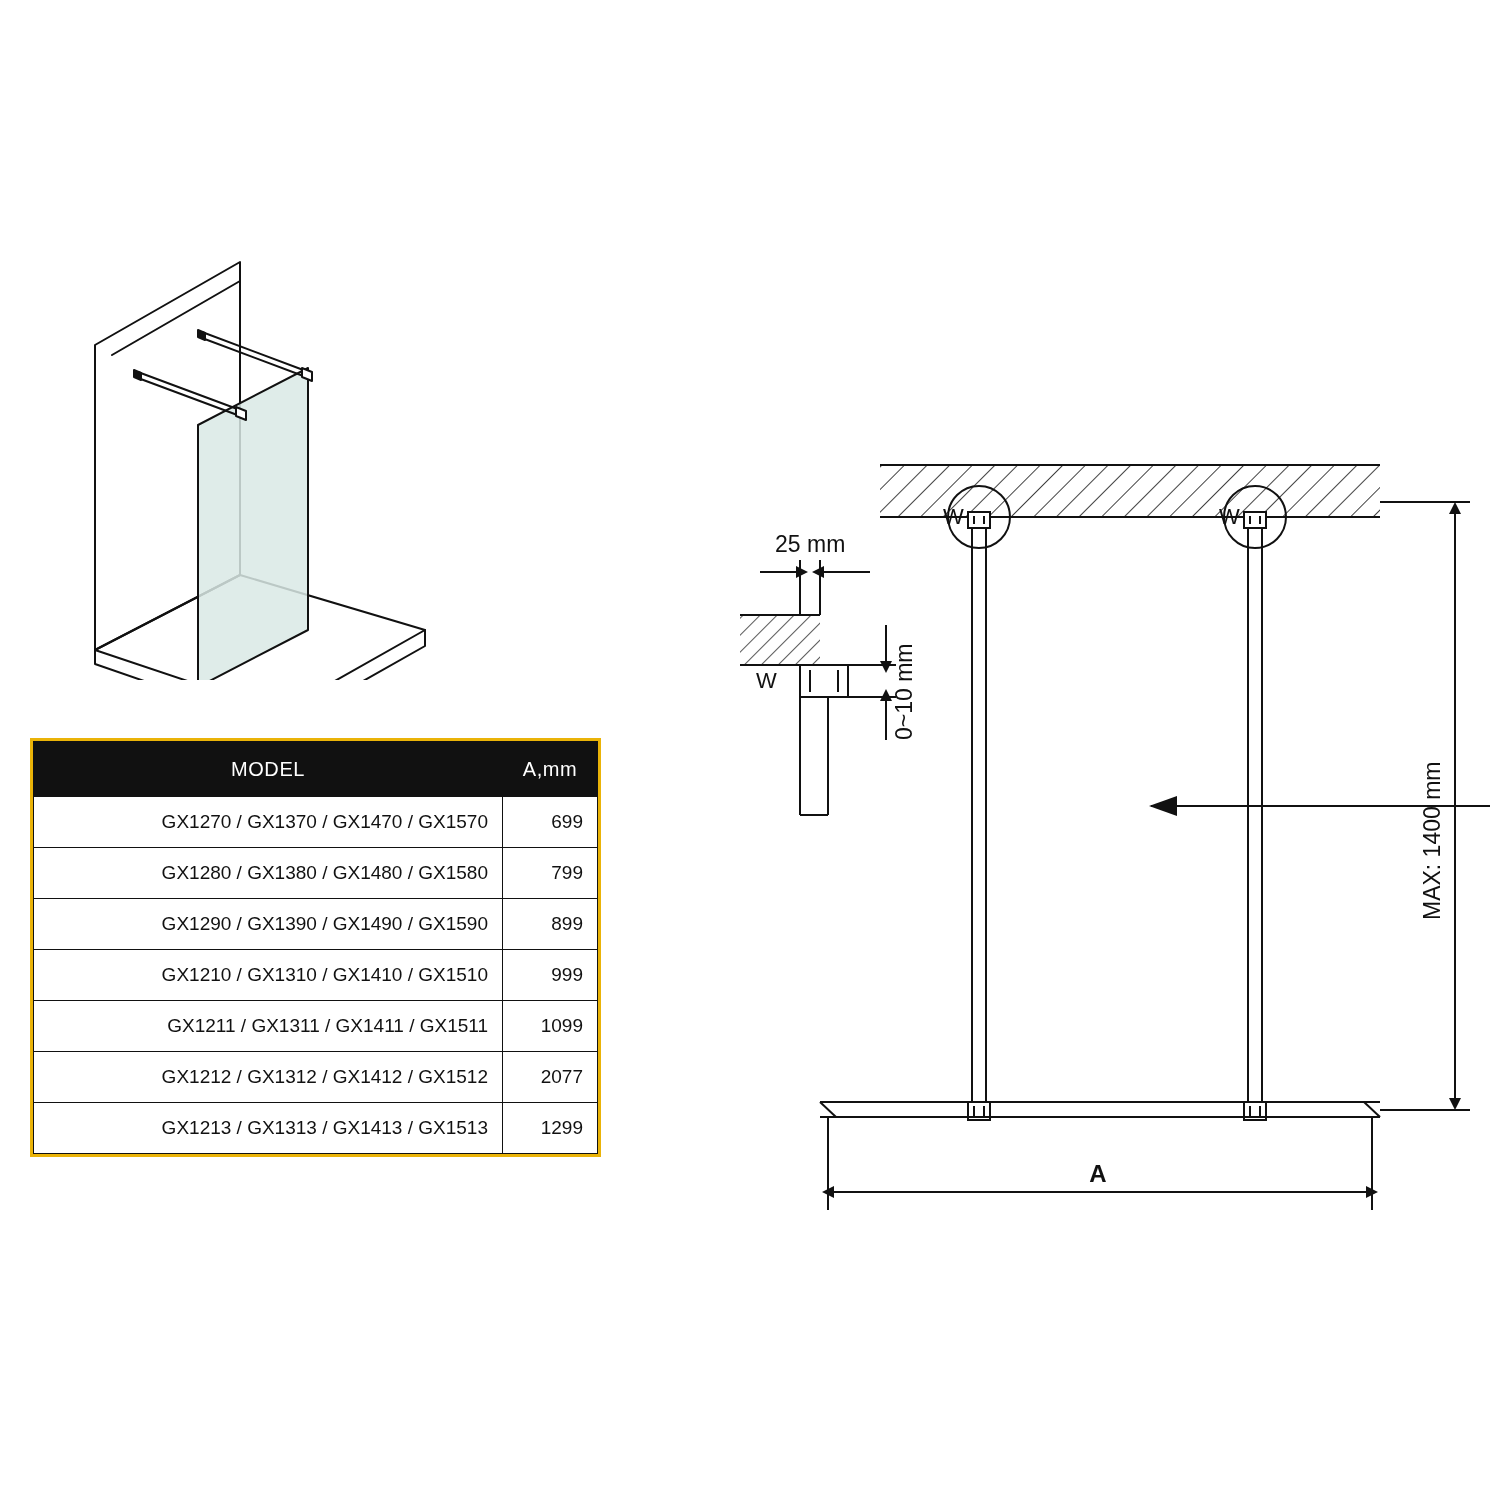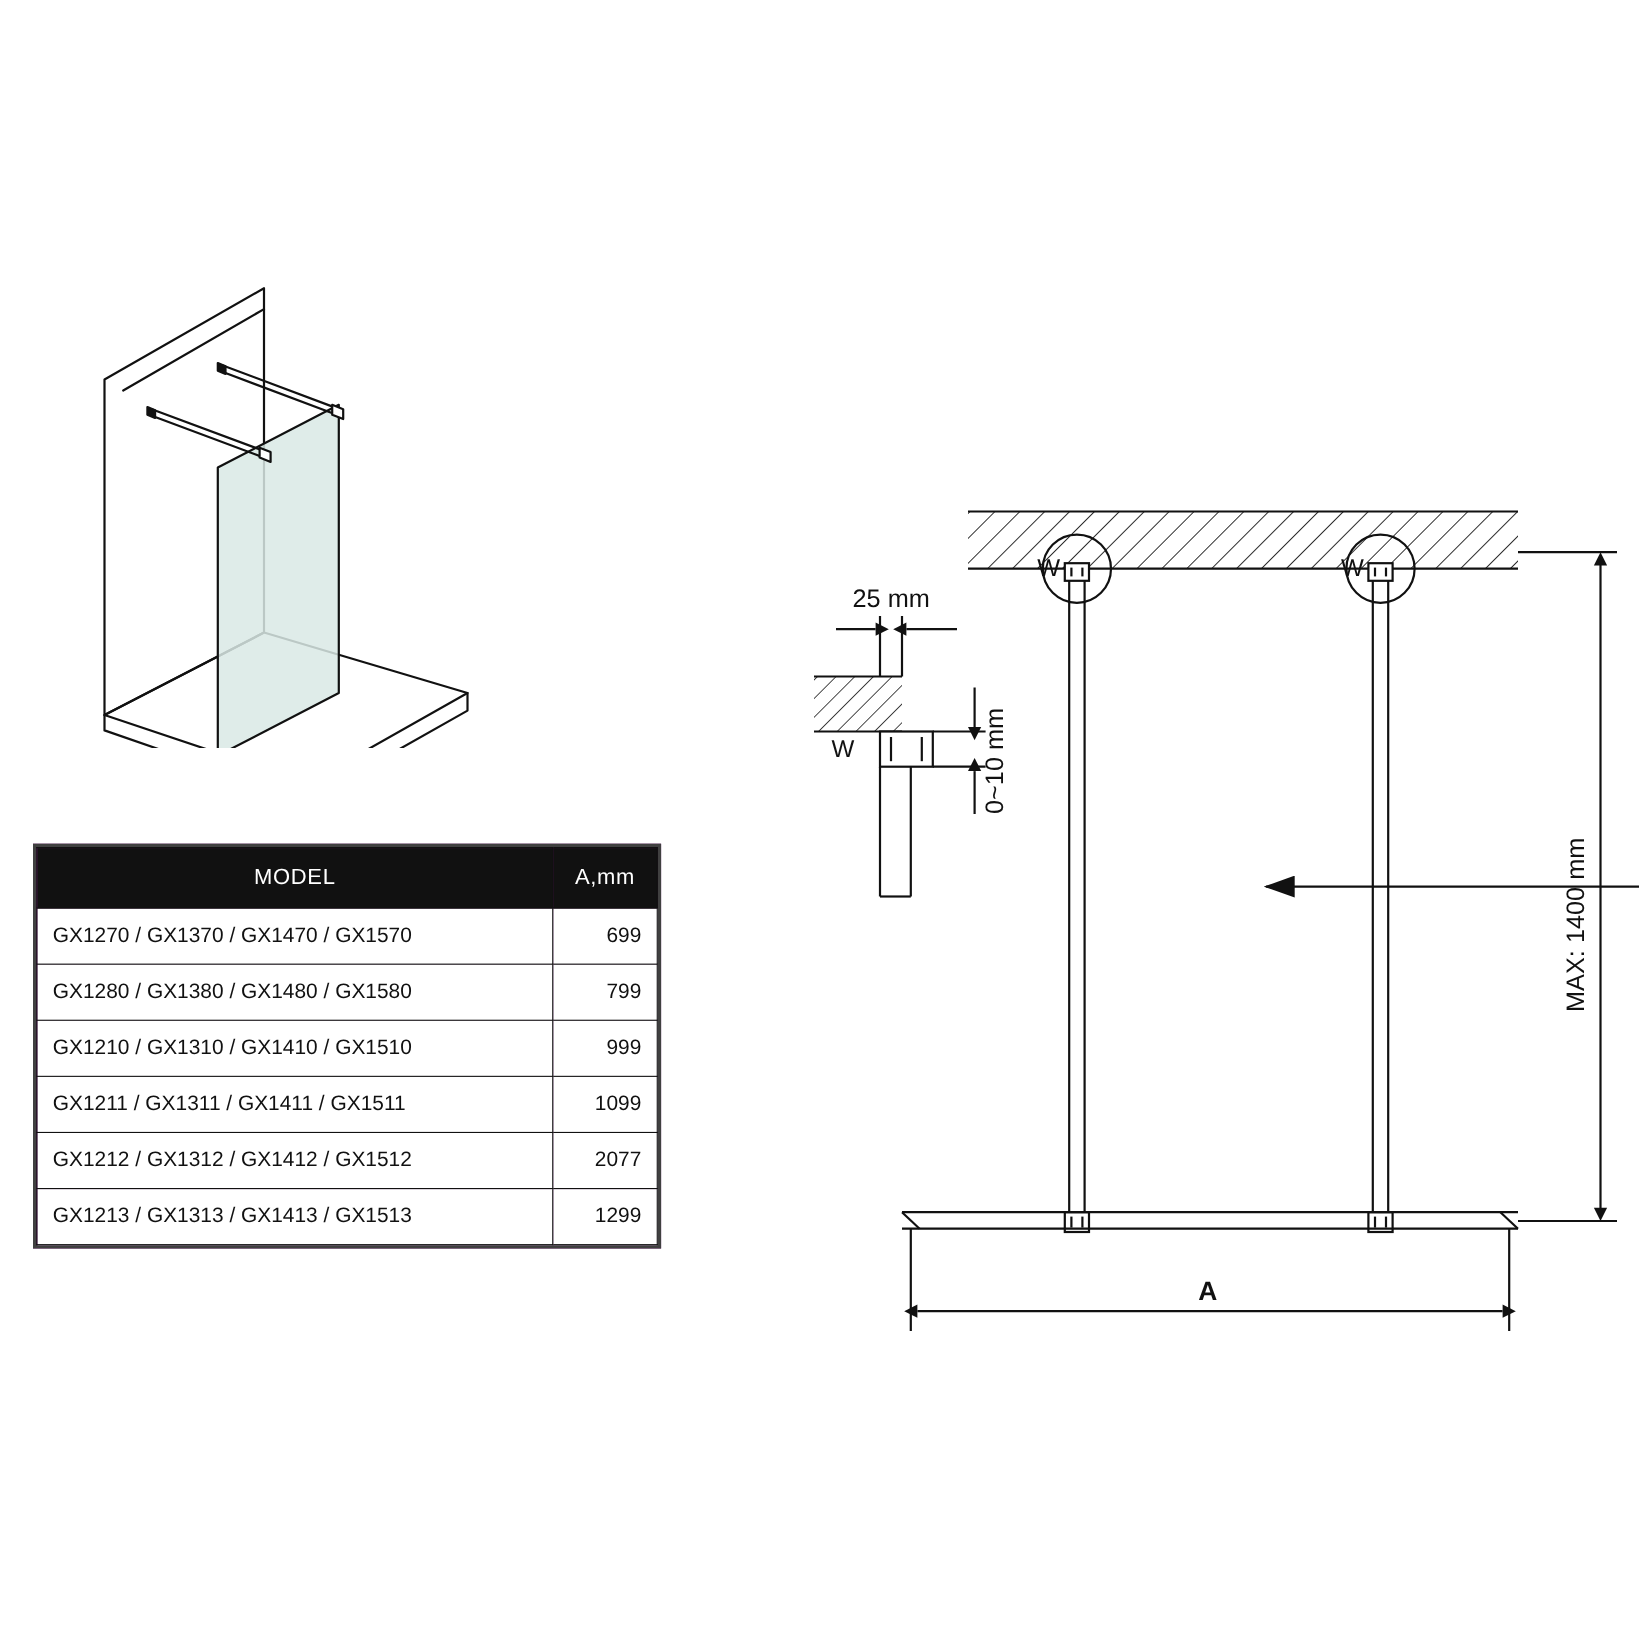--- a/index.html
+++ b/index.html
@@ -28,25 +28,25 @@
     left: 80px;
     top: 250px;
     width: 420px;
     height: 430px;
   }
 
   
   #model-table {
     position: absolute;
     left: 30px;
-    top: 767px;
+    top: 738px;
     width: 565px;
-    border: 3px solid #404040;
+    border: 3px solid #eab308;
     border-collapse: collapse;
-    background: #701a75;
+    background: #0f766e;
   }
   #model-table table {
     border-collapse: collapse;
     width: 100%;
     table-layout: fixed;
   }
   #model-table th, #model-table td {
     border: 1px solid #111111;
     height: 50px;
     font-size: 19px;
@@ -58,21 +58,21 @@
   #model-table thead th {
     background: #111111;
     color: #ffffff;
     font-size: 20px;
     letter-spacing: 0.6px;
     text-align: center;
     height: 54px;
     border: 1px solid #111111;
   }
   #model-table thead th.col-model { width: 440px; }
-  #model-table tbody td.cell-model { text-align: left; }
+  #model-table tbody td.cell-model { text-align: right; }
   #model-table tbody td.cell-value { text-align: right; }
   #model-table tbody tr td { background: #ffffff; }
   
   #model-table tbody tr:last-child td { border-bottom: 1px solid #111; }
 
   
   #tech-drawing {
     position: absolute;
     left: 700px;
     top: 420px;
@@ -122,20 +122,24 @@
         </tr>
       </thead>
       <tbody>
         <tr>
           <td class="cell-model">GX1270 / GX1370 / GX1470 / GX1570</td>
           <td class="cell-value">699</td>
         </tr>
         <tr>
           <td class="cell-model">GX1280 / GX1380 / GX1480 / GX1580</td>
           <td class="cell-value">799</td>
+        </tr>
+        <tr>
+          <td class="cell-model">GX1290 / GX1390 / GX1490 / GX1590</td>
+          <td class="cell-value">899</td>
         </tr>
         <tr>
           <td class="cell-model">GX1210 / GX1310 / GX1410 / GX1510</td>
           <td class="cell-value">999</td>
         </tr>
         <tr>
           <td class="cell-model">GX1211 / GX1311 / GX1411 / GX1511</td>
           <td class="cell-value">1099</td>
         </tr>
         <tr>

